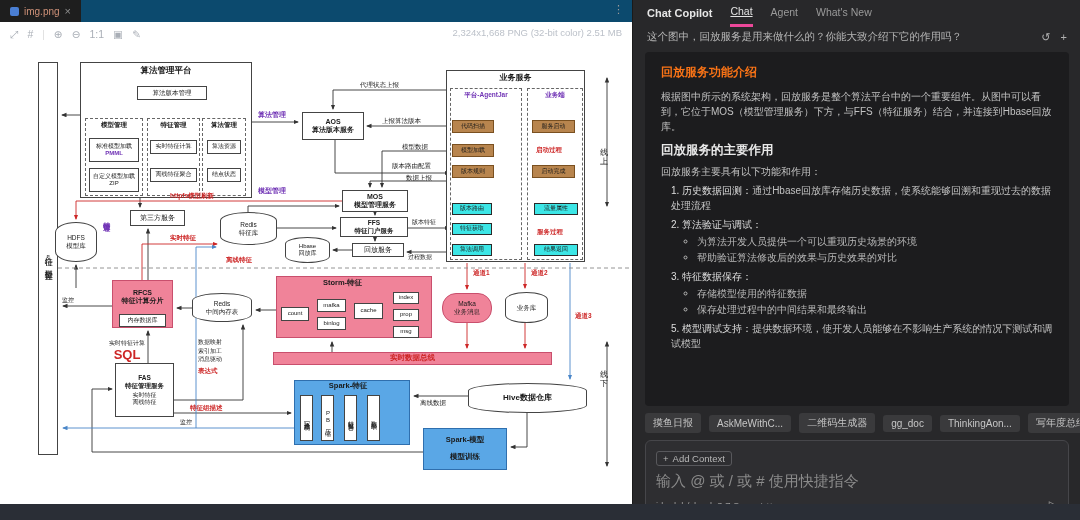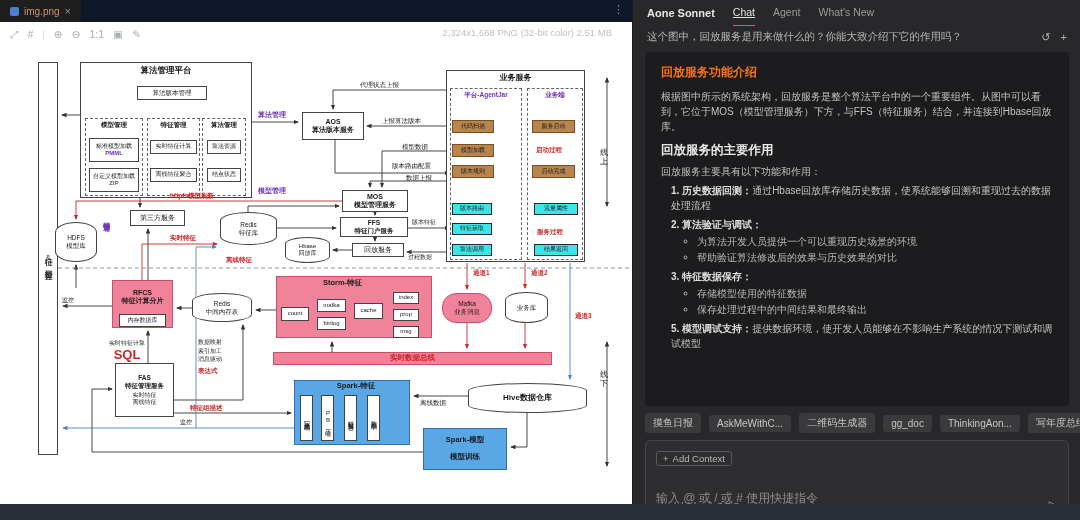--- a/index.html
+++ b/index.html
@@ -1,29 +1,29 @@
 <!DOCTYPE html>
 <html><head>
 <meta charset="utf-8">
 <style>
   html,body{margin:0;padding:0;background:#1b1b1d;font-family:"Liberation Sans","DejaVu Sans",sans-serif;}
   #app{position:relative;width:1080px;height:520px;overflow:hidden;background:#252527;}
   .abs{position:absolute;box-sizing:border-box;}
   
   #left{position:absolute;left:0;top:0;width:632px;height:504px;background:#fff;}
-  .tabbar{position:absolute;left:0;top:0;width:632px;height:22px;background:#0f172a;}
+  .tabbar{position:absolute;left:0;top:0;width:632px;height:22px;background:#0c4a6e;}
   .tab{display:inline-flex;align-items:center;gap:5px;height:22px;padding:0 10px;background:#1e1e1e;}
   .img-ico{width:9px;height:9px;background:#4a7fd4;border-radius:2px;display:inline-block;}
   .tab-label{font-size:10px;color:#ce9178;}
   .tab-close{color:#8f8f8f;font-size:11px;cursor:pointer;}
   .more-btn{position:absolute;right:8px;top:3px;color:#9a9a9a;font-size:11px;}
   .toolbar{position:absolute;left:0;top:22px;width:632px;height:24px;background:#fff;display:flex;align-items:center;gap:9px;padding-left:10px;box-sizing:border-box;}
   .ticon{color:#a9aeb6;font-size:10.5px;cursor:pointer;}
   .tsep{color:#dcdcdc;font-size:10px;}
-  .meta{position:absolute;right:20px;top:27px;color:#bcc1c9;font-size:9.5px;}
+  .meta{position:absolute;right:10px;top:27px;color:#bcc1c9;font-size:9.5px;}
   
   #diagram{position:absolute;left:30px;top:48px;width:600px;height:452px;font-size:6.5px;color:#1a1a1a;line-height:1.18;}
   .bx{border:1px solid #444;background:#fff;display:flex;flex-direction:column;align-items:center;justify-content:center;text-align:center;}
   .obx{border:1px solid #444;background:#fff;}
   .dsh{border:1px dashed #666;}
   .pink{background:#f08399;border-color:#c94f6d;}
   .tan{background:#b8854e;border-color:#7a5020;}
   .cyan{background:#3ce6e6;border-color:#2a2a2a;}
   .blue{background:#5aa7e6;border-color:#2f6fae;}
   .cyl{border:1px solid #444;background:#fff;border-radius:50% / 26%;display:flex;align-items:center;justify-content:center;text-align:center;}
@@ -33,37 +33,37 @@
   .pre{white-space:pre-line;}
   .vt{writing-mode:vertical-rl;text-orientation:upright;letter-spacing:1px;}
   .ttl{font-weight:bold;}
   .ctr{text-align:center;}
   svg.wires{position:absolute;left:0;top:0;}
   
   #right{position:absolute;left:632px;top:0;width:448px;height:504px;background:#28282a;border-left:1px solid #1a1a1a;}
   .r-header{display:flex;align-items:center;gap:18px;height:25px;padding:0 14px;}
   .r-title{font-size:11px;font-weight:bold;color:#e6e6e6;}
   .r-tab{font-size:10.5px;color:#9a9a9a;height:25px;line-height:25px;cursor:pointer;}
-  .r-tab.active{color:#e2e2e2;border-bottom:1px solid #ec4899;text-decoration:underline;}
+  .r-tab.active{color:#e2e2e2;border-bottom:3px solid #ec4899;text-decoration:underline;}
   .r-question{display:flex;align-items:center;height:24px;padding:0 14px;color:#b5b5b5;font-size:10.5px;}
   .q-icons{margin-left:auto;display:flex;gap:10px;color:#b0b0b0;font-size:11px;}
   .r-card{margin:3px 12px 0 12px;background:#1c1c1e;border-radius:4px;padding:10px 16px 8px 16px;height:336px;overflow:hidden;position:relative;}
   .r-card h1{font-size:12px;color:#f97316;margin:2px 0 8px 0;}
   .r-card h2{font-size:12.5px;color:#e8e8e8;margin:8px 0 5px 0;}
   .r-card p{font-size:10px;color:#c2c2c2;line-height:1.5;margin:4px 0;}
   .r-card ol{list-style:none;margin:4px 0;padding-left:10px;}
   .r-card ol>li{font-size:10px;color:#c2c2c2;line-height:1.5;margin:4px 0;}
-  .lead{font-weight:bold;color:#dedede;margin-top:24px;}
+  .lead{font-weight:normal;color:#dedede;margin-top:24px;}
   .r-card ul{list-style:circle;margin:2px 0;padding-left:26px;}
   .r-card ul>li{font-size:10px;color:#b8b8b8;line-height:1.55;}
   .r-chips{display:flex;align-items:center;gap:8px;padding:7px 12px 5px 12px;overflow:hidden;}
   .chip{background:#3a3a3c;color:#c6c6c6;font-size:10px;padding:3px 8px;border-radius:3px;white-space:nowrap;cursor:pointer;}
   .r-input{margin:2px 12px;background:#2e2e31;border:1px solid #46464a;border-radius:6px;height:62px;padding:7px 10px;position:relative;}
   .addctx{display:inline-flex;align-items:center;gap:4px;border:1px solid #58585c;border-radius:3px;padding:1px 6px;font-size:9.5px;color:#b8b8b8;cursor:pointer;}
-  .ph{font-size:12px;color:#8a8a8a;margin-top:24px;}
+  .ph{font-size:15px;color:#8a8a8a;margin-top:6px;}
   .input-bottom{position:absolute;left:10px;right:10px;bottom:5px;display:flex;align-items:center;}
   .model-sel{color:#9a9a9a;font-size:9.5px;cursor:pointer;}
   .send{margin-left:auto;color:#9a9a9a;font-size:12px;cursor:pointer;}
   #statusbar{position:absolute;left:0;top:504px;width:1080px;height:16px;background:#2a2e36;}
 </style>
 </head>
 <body>
 
 <div id="app">
 
@@ -286,21 +286,21 @@
         </div>
       <div class="lb red" style="left:443px;top:221px;font-size:6.5px;">通道1</div>
       <div class="lb red" style="left:501px;top:221px;font-size:6.5px;">通道2</div>
       <div class="lb red" style="left:545px;top:264px;font-size:6.5px;">通道3</div>
 
       <div class="abs bx pink" style="left:243px;top:304px;width:279px;height:13px;">
           <span class="red" style="font-size:7.5px;">实时数据总线</span>
         </div>
 
       <div class="abs obx blue" style="left:264px;top:332px;width:116px;height:65px;"></div>
-      <div class="lb ttl ctr" style="left:268px;top:334px;width:116px;font-size:7.5px;">Spark-特征</div>
+      <div class="lb ttl ctr" style="left:260px;top:334px;width:116px;font-size:7.5px;">Spark-特征</div>
       <div class="abs bx" style="left:270px;top:347px;width:13px;height:46px;">
           <span class="vt" style="font-size:6px;">写流速控制</span>
         </div>
       <div class="abs bx" style="left:291px;top:347px;width:13px;height:46px;">
           <span class="vt" style="font-size:6px;">PB压缩</span>
         </div>
       <div class="abs bx" style="left:314px;top:347px;width:13px;height:46px;">
           <span class="vt" style="font-size:6px;">特征组聚合</span>
         </div>
       <div class="abs bx" style="left:337px;top:347px;width:13px;height:46px;">
@@ -372,21 +372,21 @@
 
       <div class="lb pre" style="left:570px;top:100px;font-size:8px;">线
 上</div>
       <div class="lb pre" style="left:570px;top:322px;font-size:8px;">线
 下</div>
     </div>
   </div>
 
   <div id="right">
     <div class="r-header">
-      <span class="r-title">Aone Sonnet</span>
+      <span class="r-title">Chat Copilot</span>
       <span class="r-tab active">Chat</span>
       <span class="r-tab">Agent</span>
       <span class="r-tab">What's New</span>
     </div>
     <div class="r-question">
       <span>这个图中，回放服务是用来做什么的？你能大致介绍下它的作用吗？</span>
       <span class="q-icons">
         <span>↺</span>
         <span>+</span>
       </span>

